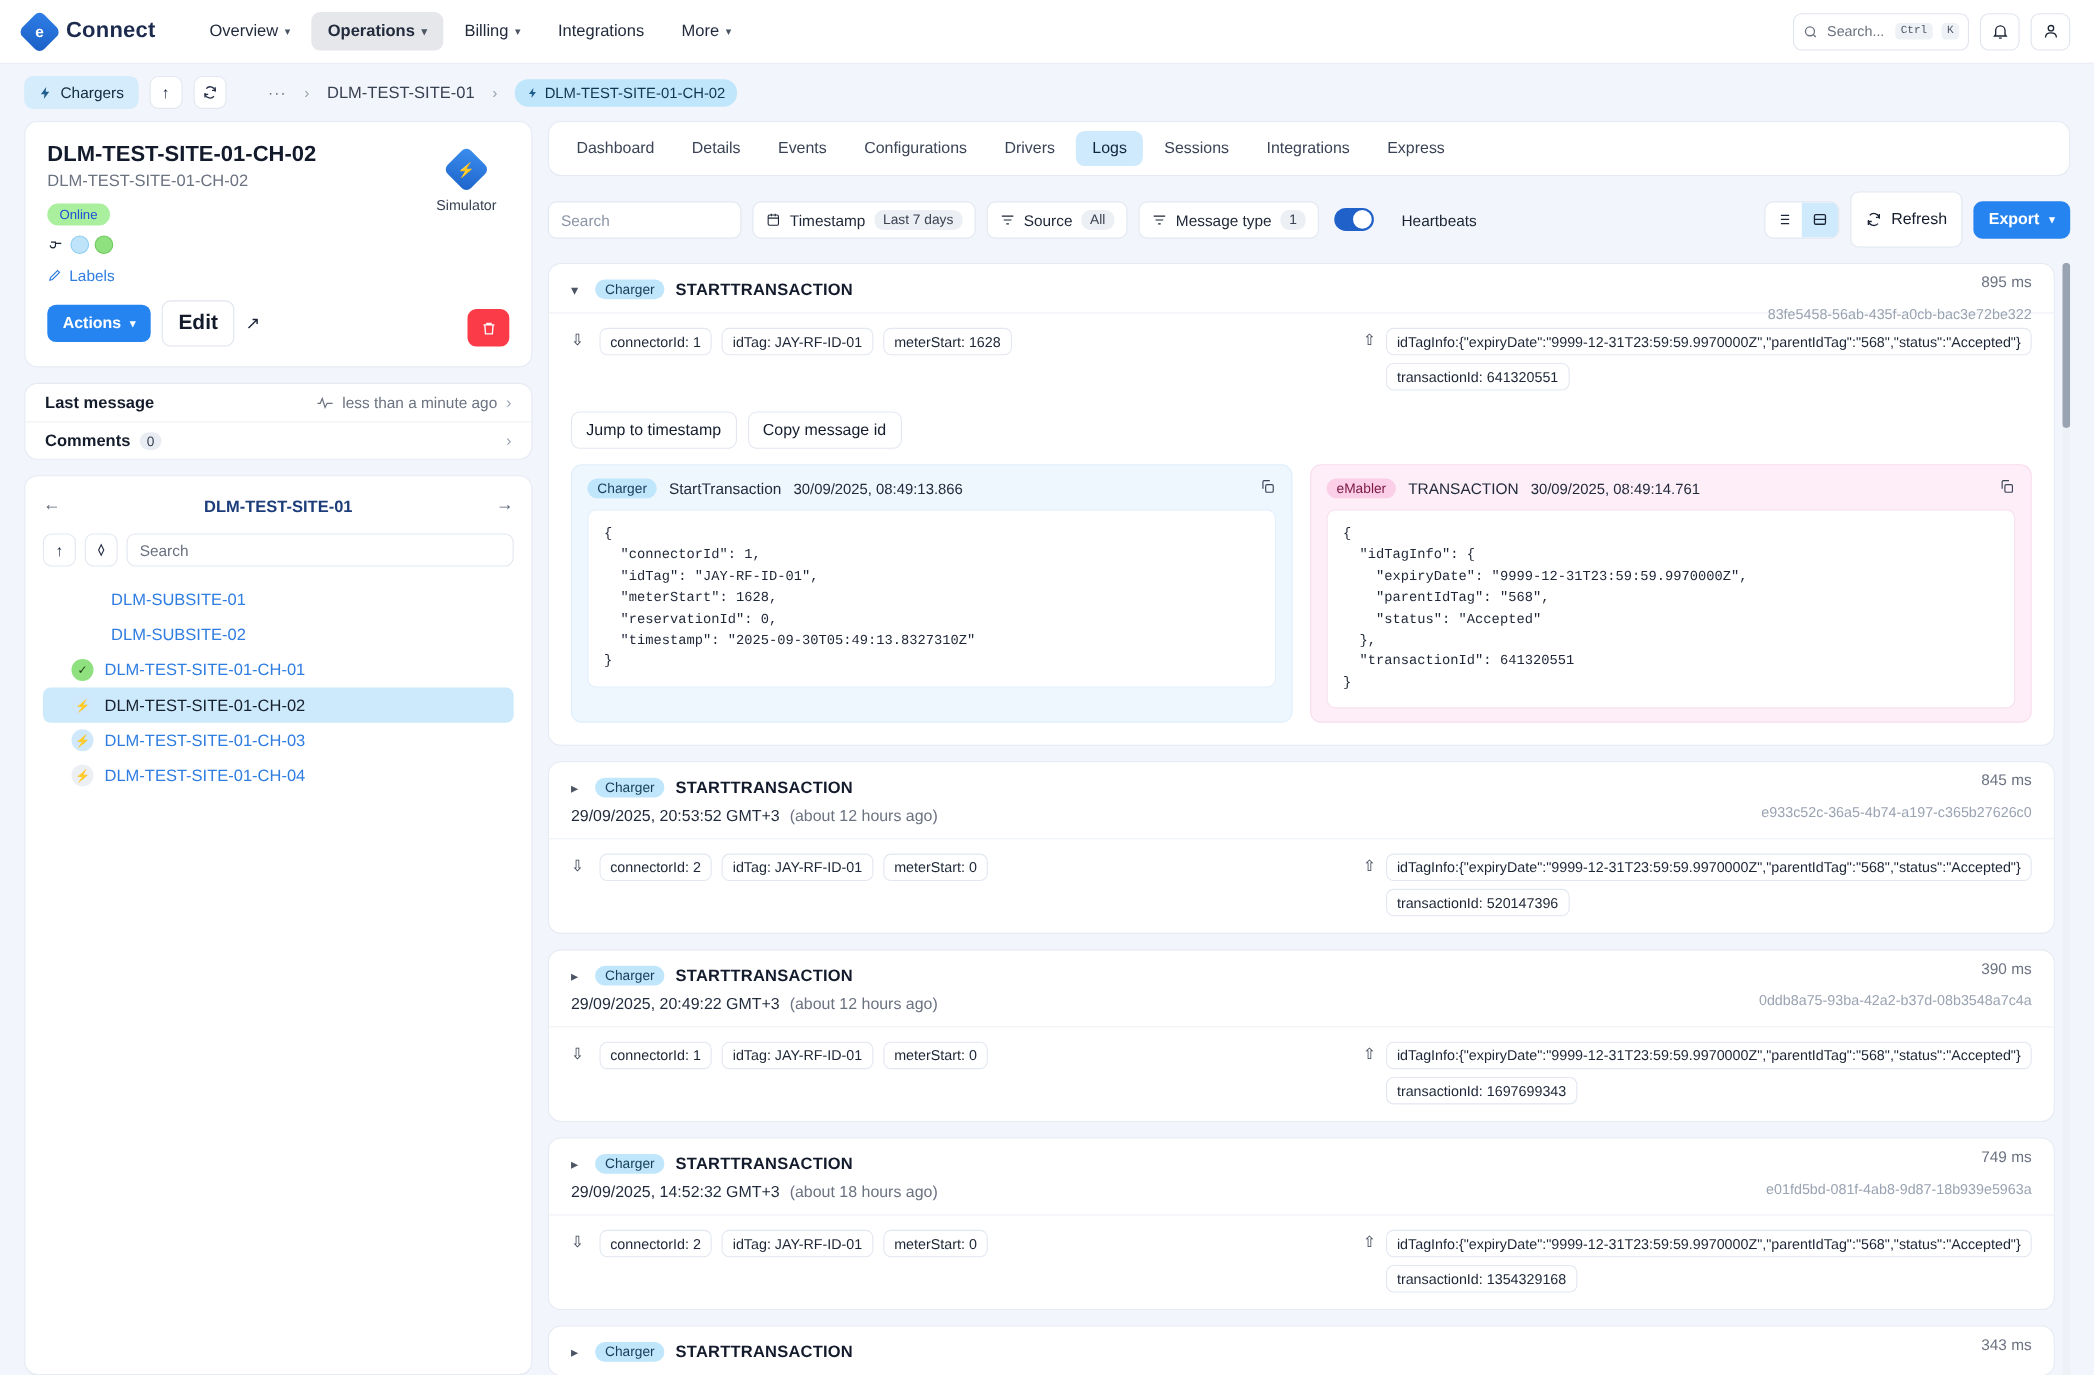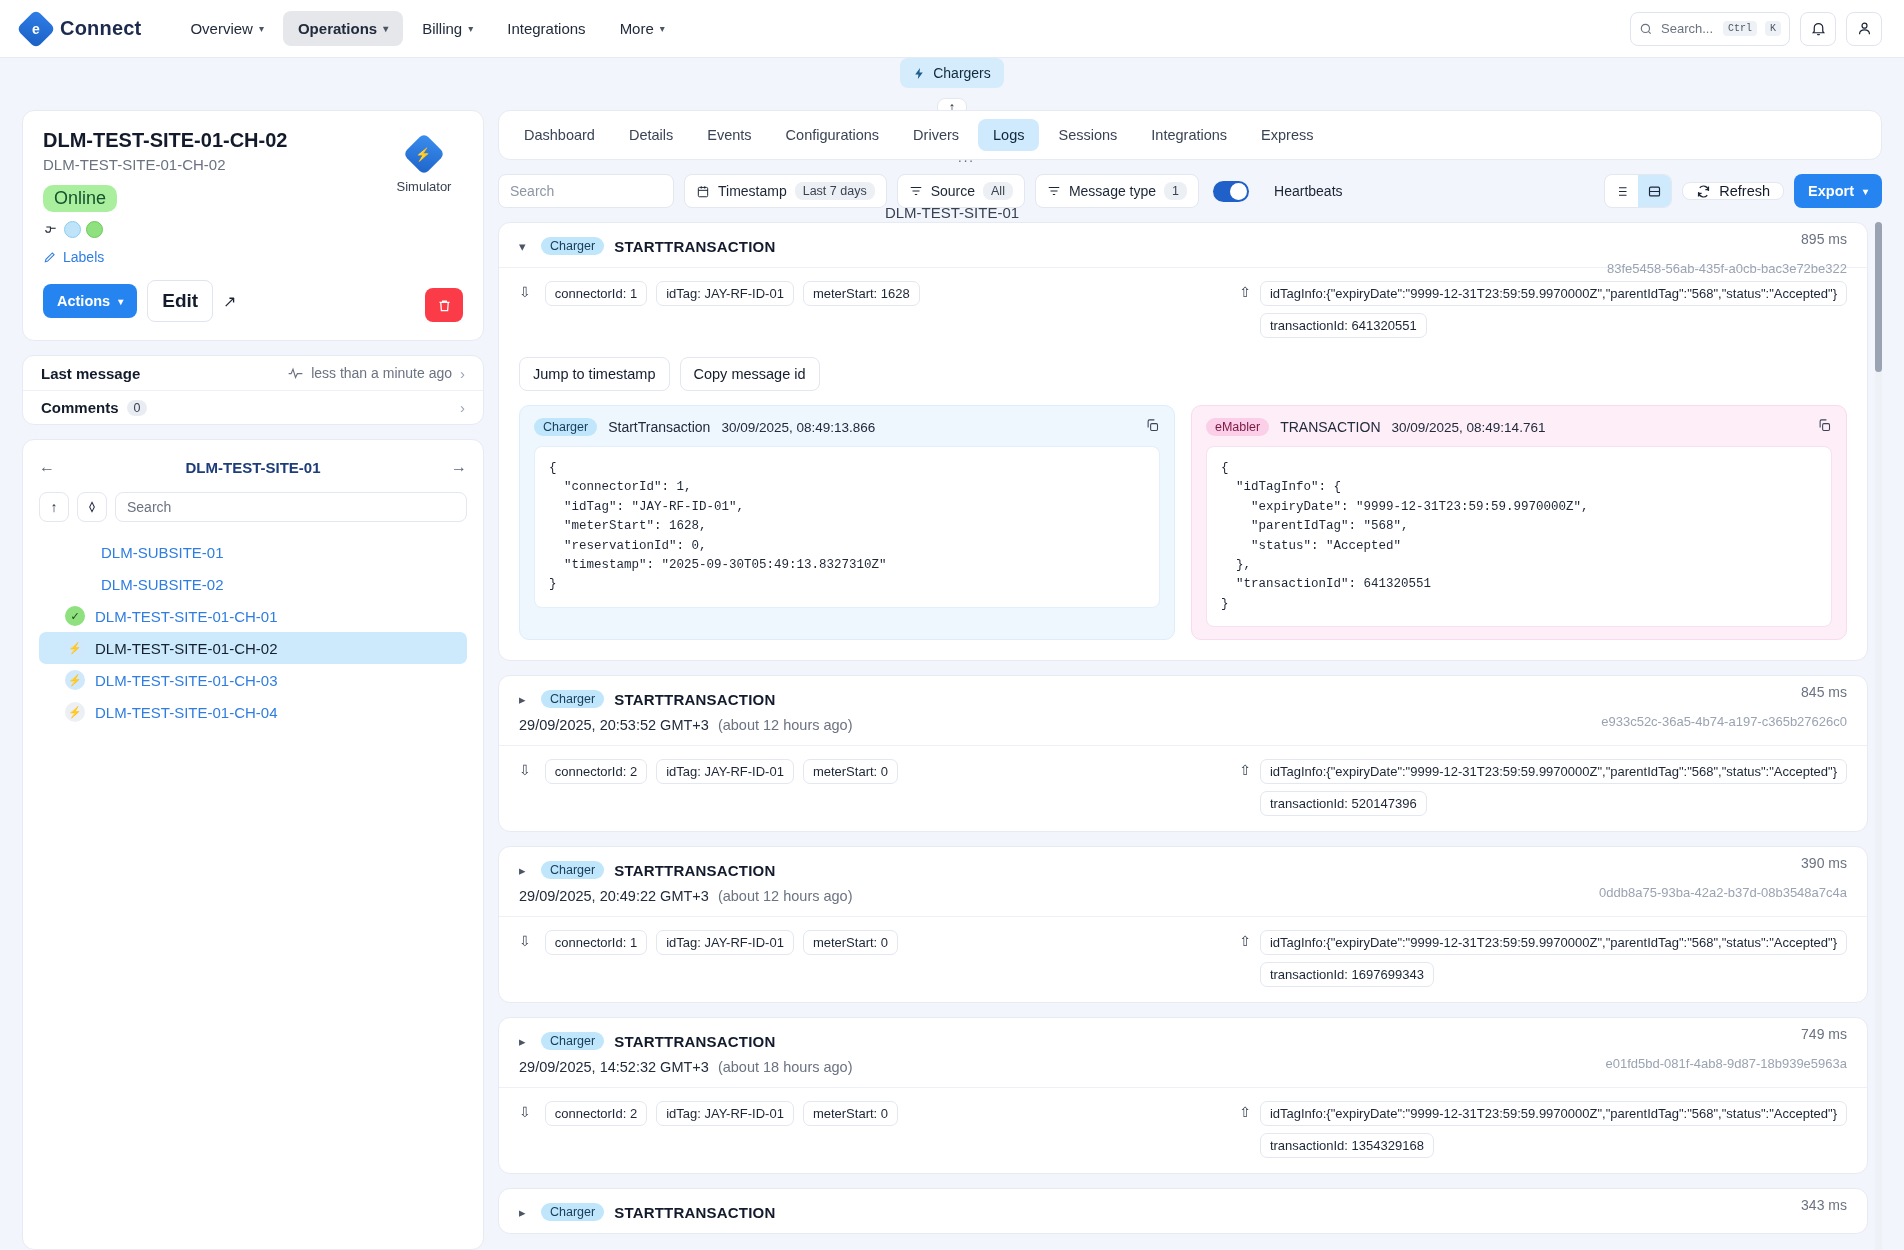--- a/index.html
+++ b/index.html
@@ -45,21 +45,21 @@
   .kbd {
     background: #eef1f6; border-radius: 4px; font-size: 10px; padding: 2px 5px;
     font-family: "Liberation Mono", monospace; color: #4b5563;
   }
   .icon-btn {
     width: 36px; height: 34px; border: 1px solid #dfe4ee; border-radius: 8px; background: #fff;
     display: flex; align-items: center; justify-content: center; cursor: pointer;
   }
 
   
-  .crumbbar { height: 52px; display: flex; align-items: center; padding: 0 22px; gap: 10px; flex-direction: column; }
+  .crumbbar { height: 52px; display: flex; align-items: center; padding: 0 22px; gap: 10px; }
   .pill-chargers {
     background: #d4ecfb; color: #10293f; border-radius: 8px; padding: 7px 13px;
     font-size: 14px; display: flex; align-items: center; gap: 7px; font-weight: 500; cursor: pointer;
   }
   .sq-btn {
     width: 30px; height: 30px; background: #fff; border: 1px solid #e2e7f0; border-radius: 8px;
     display: flex; align-items: center; justify-content: center; cursor: pointer; font-size: 14px; color: #253047;
   }
   .crumb-dots { color: #6b7280; margin-left: 28px; letter-spacing: 1px; cursor: pointer; }
   .crumb-sep { color: #9aa3b2; margin: 0 6px; }
@@ -74,22 +74,22 @@
   .left-col { width: 462px; flex: 0 0 462px; display: flex; flex-direction: column; gap: 14px; }
   .right-col { flex: 1; min-width: 0; }
 
   .card { background: #fff; border: 1px solid #e6eaf2; border-radius: 12px; }
 
   
   .charger-card { padding: 18px 20px 18px; position: relative; }
   .ch-title { font-size: 20px; font-weight: bold; color: #121a2b; }
   .ch-sub { font-size: 15px; color: #6b7280; margin-top: 4px; }
   .badge-online {
-    display: inline-block; background: #a9ef9e; color: #14532d; border-radius: 10px;
-    font-size: 18px; padding: 3px 11px; margin-top: 12px; font-weight: 500;
+    display: inline-block; background: #a9ef9e; color: #1d4ed8; border-radius: 10px;
+    font-size: 12px; padding: 3px 11px; margin-top: 12px; font-weight: 500;
   }
   .dots-row { display: flex; align-items: center; gap: 5px; margin-top: 9px; }
   .dot { width: 17px; height: 17px; border-radius: 50%; }
   .dot.blue { background: #bfe3f8; border: 1px solid #8ecdf0; }
   .dot.green { background: #8fe07f; border: 1px solid #6cc95c; }
   .labels-row { display: flex; align-items: center; gap: 6px; margin-top: 11px; color: #2f7de1; font-size: 14px; cursor: pointer; }
   .btn-row { display: flex; align-items: center; gap: 10px; margin-top: 15px; }
   .btn-primary {
     background: #2684f0; color: #fff; border: none; border-radius: 8px;
     padding: 9px 14px; font-size: 14.5px; font-weight: bold; cursor: pointer;
@@ -172,21 +172,21 @@
   }
   .toggle::after {
     content: ''; position: absolute; right: 2px; top: 2px; width: 17px; height: 17px;
     background: #fff; border-radius: 50%;
   }
   .filters-right { margin-left: auto; display: flex; align-items: center; gap: 10px; }
   .vtoggle { display: flex; border: 1px solid #e2e7f0; border-radius: 8px; overflow: hidden; background: #fff; height: 34px; }
   .vtoggle div { width: 33px; display: flex; align-items: center; justify-content: center; cursor: pointer; }
   .vtoggle div.on { background: #cfeafd; }
   .btn-refresh {
-    height: 18px; border: 1px solid #e2e7f0; border-radius: 8px; background: #fff; padding: 0 13px;
+    height: 51px; border: 1px solid #e2e7f0; border-radius: 8px; background: #fff; padding: 0 13px;
     display: flex; align-items: center; gap: 8px; font-size: 14.5px; cursor: pointer; color: #141c2c; font-family: inherit;
   }
   .btn-export {
     height: 34px; background: #2684f0; color: #fff; border: none; border-radius: 8px; padding: 0 14px;
     display: flex; align-items: center; gap: 9px; font-size: 14.5px; font-weight: bold; cursor: pointer; font-family: inherit;
   }
 
   
   .log-scroll {
     margin-top: 14px; height: calc(100% - 62px - 48px); overflow: hidden; position: relative;

